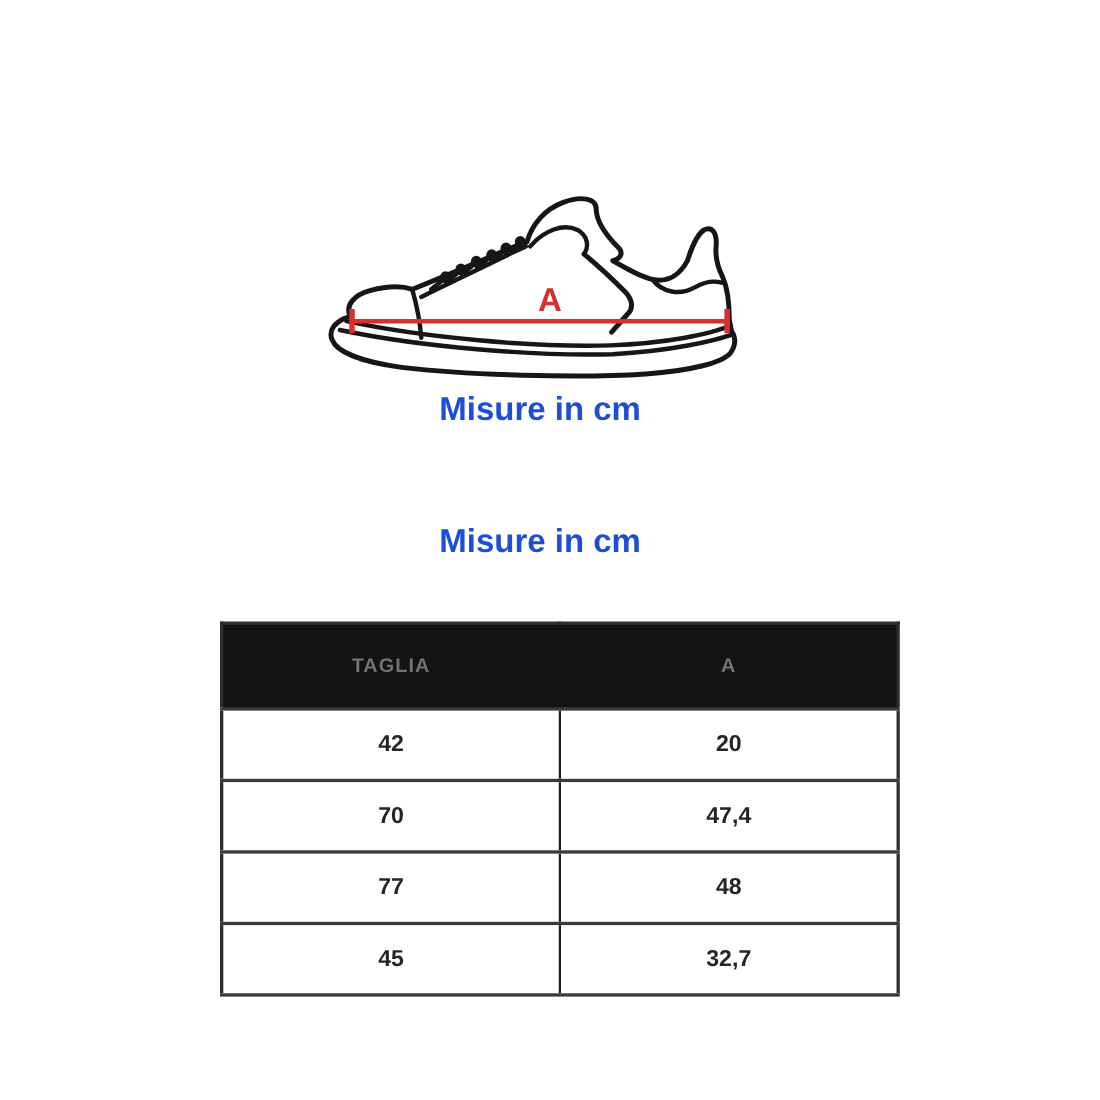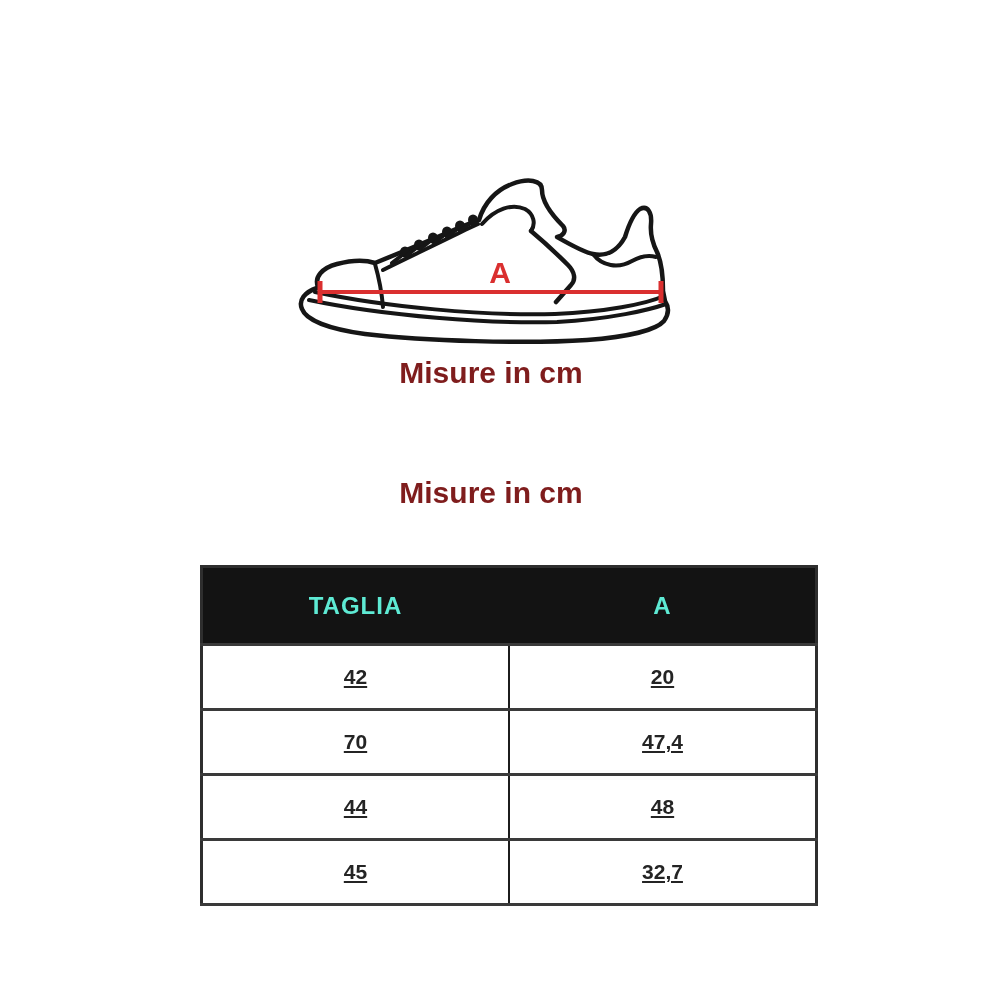--- a/index.html
+++ b/index.html
@@ -14,40 +14,40 @@
   .shoe-wrap svg{display:block;width:100%;height:100%;}
   .ink-line{fill:none;stroke:#161616;stroke-width:4.5;stroke-linecap:round;stroke-linejoin:round;}
   .ink-thin{fill:none;stroke:#161616;stroke-width:4;stroke-linecap:round;stroke-linejoin:round;}
   .lace-dot{fill:#161616;stroke:none;}
   .measure-stroke{stroke:#da2f2f;stroke-linecap:butt;}
   .measure-label{fill:#da2f2f;font-family:"Liberation Sans",sans-serif;font-weight:bold;font-size:30px;}
 
   
   .caption{
     position:absolute;left:0;width:982px;text-align:center;
-    font-size:30px;font-weight:800;color:#7f1d1d;letter-spacing:0px;
+    font-size:30px;font-weight:800;color:#1d4ed8;letter-spacing:0px;
   }
   .caption-figure{top:356px;}
   .caption-section{top:476px;}
 
   
   .size-table{
     position:absolute;left:200px;top:565px;width:618px;
     border-collapse:collapse;table-layout:fixed;background:#ffffff;
     border:3px solid #2e2e2e;
   }
   .size-table th{
-    background:#131313;color:#5eead4;height:73px;
-    font-size:24px;font-weight:800;letter-spacing:1px;text-align:center;
+    background:#131313;color:#737373;height:73px;
+    font-size:18px;font-weight:800;letter-spacing:1px;text-align:center;
     border:2px solid #131313;
   }
   .size-table td{
     height:60px;text-align:center;vertical-align:middle;
     font-size:21px;font-weight:bold;color:#242424;
-    border:3px solid #3a3a3a;border-left:2px solid #1c1c1c;border-right:2px solid #1c1c1c;text-decoration:underline;
+    border:3px solid #3a3a3a;border-left:2px solid #1c1c1c;border-right:2px solid #1c1c1c;
   }
 </style>
 </head>
 <body>
 
 <div class="stage">
 
   <div class="shoe-wrap">
     <svg viewBox="0 0 400 190" aria-hidden="true">
 
@@ -105,21 +105,21 @@
     <tbody>
       <tr>
         <td>42</td>
         <td>20</td>
       </tr>
       <tr>
         <td>70</td>
         <td>47,4</td>
       </tr>
       <tr>
-        <td>44</td>
+        <td>77</td>
         <td>48</td>
       </tr>
       <tr>
         <td>45</td>
         <td>32,7</td>
       </tr>
     </tbody>
   </table>
 
 </div>

